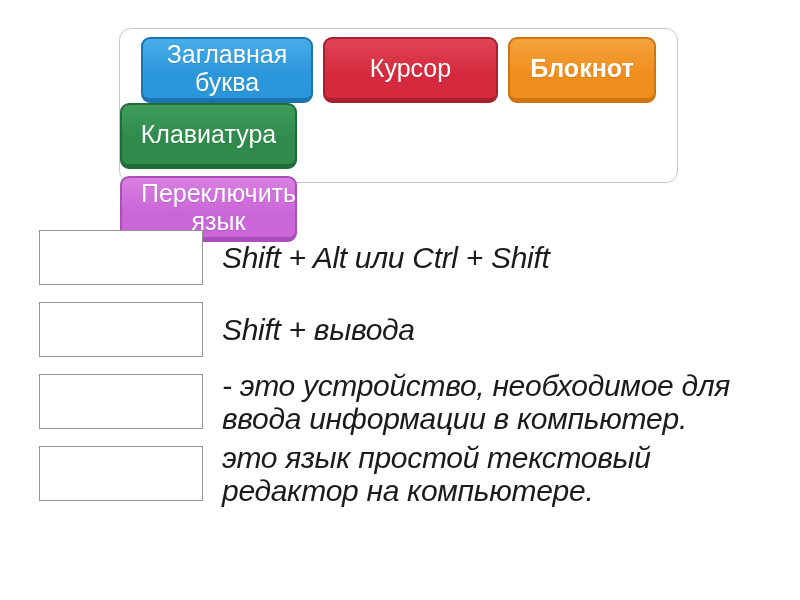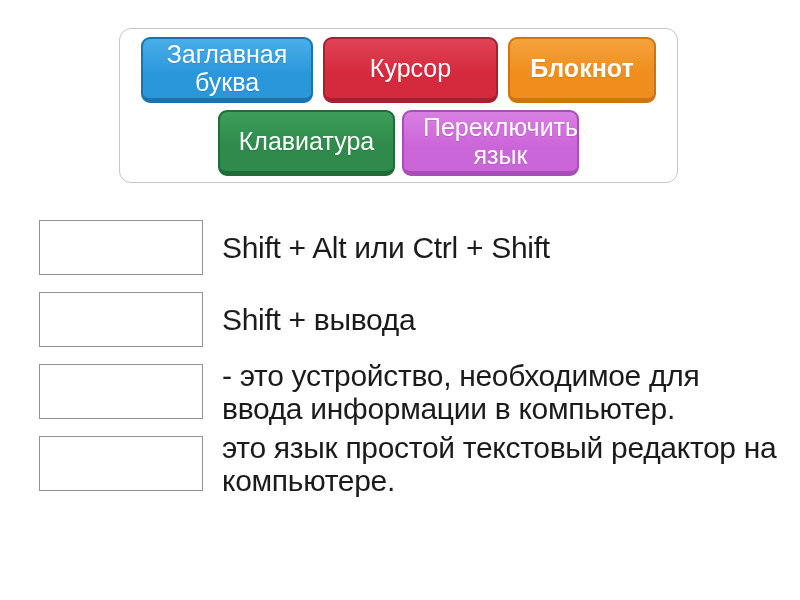--- a/index.html
+++ b/index.html
@@ -27,21 +27,21 @@
     background: #ffffff;
     border: 1px solid #c3c7cb;
     border-radius: 12px;
   }
   .tile-row {
     display: flex;
     justify-content: center;
     gap: 10px;
   }
   .tile-row.row1 { margin-top: 8px; }
-  .tile-row.row2 { margin-top: 7px; gap: 7px; }
+  .tile-row.row2 { gap: 7px; flex-direction: column; }
 
   .tile {
     --fill: #888;
     --light: #aaa;
     --dark: #555;
     box-sizing: border-box;
     height: 66px;
     display: flex;
     align-items: center;
     justify-content: center;
@@ -61,21 +61,22 @@
   .row1 .tile:nth-child(1) { width: 172px; }
   .row1 .tile:nth-child(2) { width: 175px; }
   .row1 .tile:nth-child(3) { width: 148px; font-weight: bold; }
   .row2 .tile:nth-child(1) { width: 177px; }
   .row2 .tile:nth-child(2) { width: 177px; padding-left: 28px; }
 
   
   .match-list {
     position: absolute;
     left: 39px;
-    top: 220px;
+    top: 230px;
+    font-style: italic;
   }
   .pair-row {
     display: flex;
     align-items: center;
     height: 55px;
     margin-bottom: 17px;
   }
   .drop-zone {
     flex: none;
     width: 164px;

